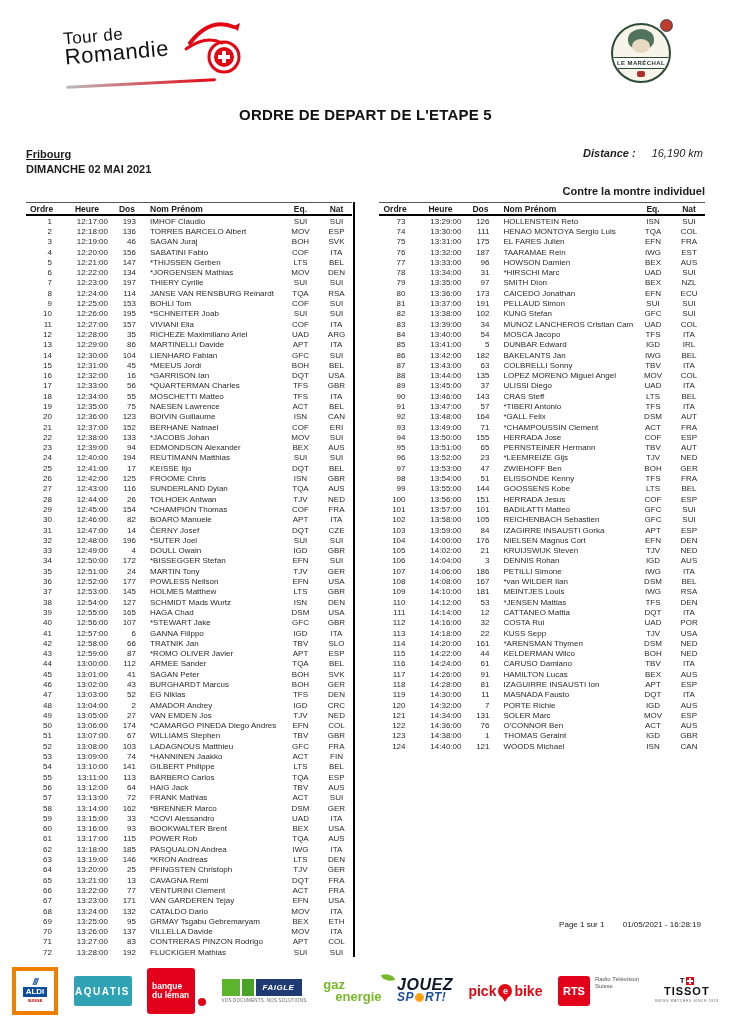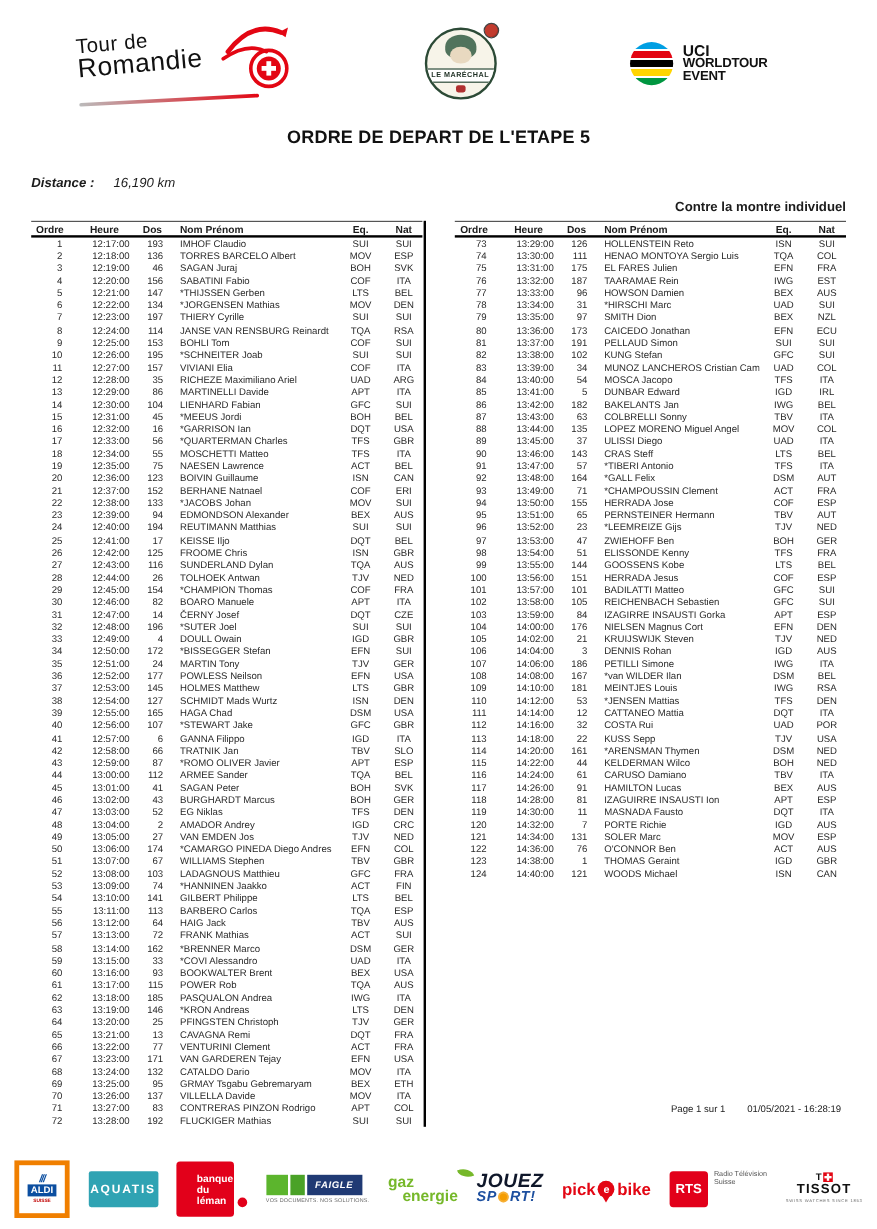--- a/index.html
+++ b/index.html
@@ -83,21 +83,21 @@
   .aldi { width:46px; height:48px; border:4px solid #f07f00; background:#fff; display:flex; flex-direction:column;
     align-items:center; justify-content:center; gap:1px; }
   .aldi-stripes { color:#0b4ea0; font-weight:bold; font-style:italic; font-size:9px; line-height:7px; letter-spacing:-1px; }
   .aldi-box { background:#0b4ea0; color:#fff; font-size:8px; font-weight:bold; padding:0 3px; line-height:10px; }
   .aldi-sub { font-size:4px; color:#c00000; font-weight:bold; }
 
   .aquatis { width:58px; height:30px; background:#2fa3b3; color:#fff; display:flex; align-items:center; justify-content:center;
     font-size:10px; font-weight:bold; letter-spacing:1.5px; border-radius:2px; }
 
   .bdl-wrap { display:flex; align-items:flex-end; gap:3px; }
-  .bdl { width:48px; height:46px; background:#e2001a; border-radius:3px; color:#fff; padding:6px 17px;
+  .bdl { width:48px; height:46px; background:#e2001a; border-radius:3px; color:#fff; padding:6px 5px;
     font-size:8.5px; font-weight:bold; line-height:9px; display:flex; flex-direction:column; justify-content:center; }
   .bdl-dot { width:8px; height:8px; background:#e2001a; border-radius:50%; margin-bottom:8px; }
 
   .faigle { display:flex; flex-direction:column; gap:2px; }
   .faigle-boxes { display:flex; gap:2px; align-items:flex-end; }
   .fg-g1 { width:18px; height:17px; background:#5cb52d; }
   .fg-g2 { width:12px; height:17px; background:#4aa227; }
   .fg-b { width:46px; height:17px; background:#203a74; color:#fff; font-weight:bold; font-style:italic;
     font-size:8px; display:flex; align-items:center; justify-content:center; letter-spacing:0.5px; }
   .faigle-tag { font-size:4.5px; color:#666; letter-spacing:0.2px; }
@@ -162,33 +162,29 @@
     <div class="marechal-logo">
       <div class="mar-circle">
         <div class="mar-top"></div>
         <div class="mar-face"></div>
         <div class="mar-band">LE MARÉCHAL</div>
         <div class="mar-bottom"></div>
       </div>
       <div class="mar-bug"></div>
     </div>
 
-    <div class="uci-logo">
-      <div class="uci-globe"></div>
-      <div class="uci-text">
-        <div class="uci-l1">UCI</div>
-        <div class="uci-l2">WORLDTOUR</div>
-        <div class="uci-l3">EVENT</div>
-      </div>
+  </div>
+
+  <div class="doc-title">ORDRE DE DEPART DE L'ETAPE 5</div>
+
+  <div class="info-row">
+    <div class="loc-block">
+      <div class="location">Fribourg</div>
+      <div class="date">DIMANCHE 02 MAI 2021</div>
     </div>
-  </div>
-
-  <div class="doc-title">ORDRE DE DEPART DE L'ETAPE 5</div>
-
-  <div class="info-row">
     <div class="distance">
       <span class="dl">Distance :</span><span>16,190 km</span>
     </div>
   </div>
 
   <div class="subtitle">Contre la montre individuel</div>
 
   <div class="table-wrap">
     <div class="half left">
       <div class="thead" id="head-left">

